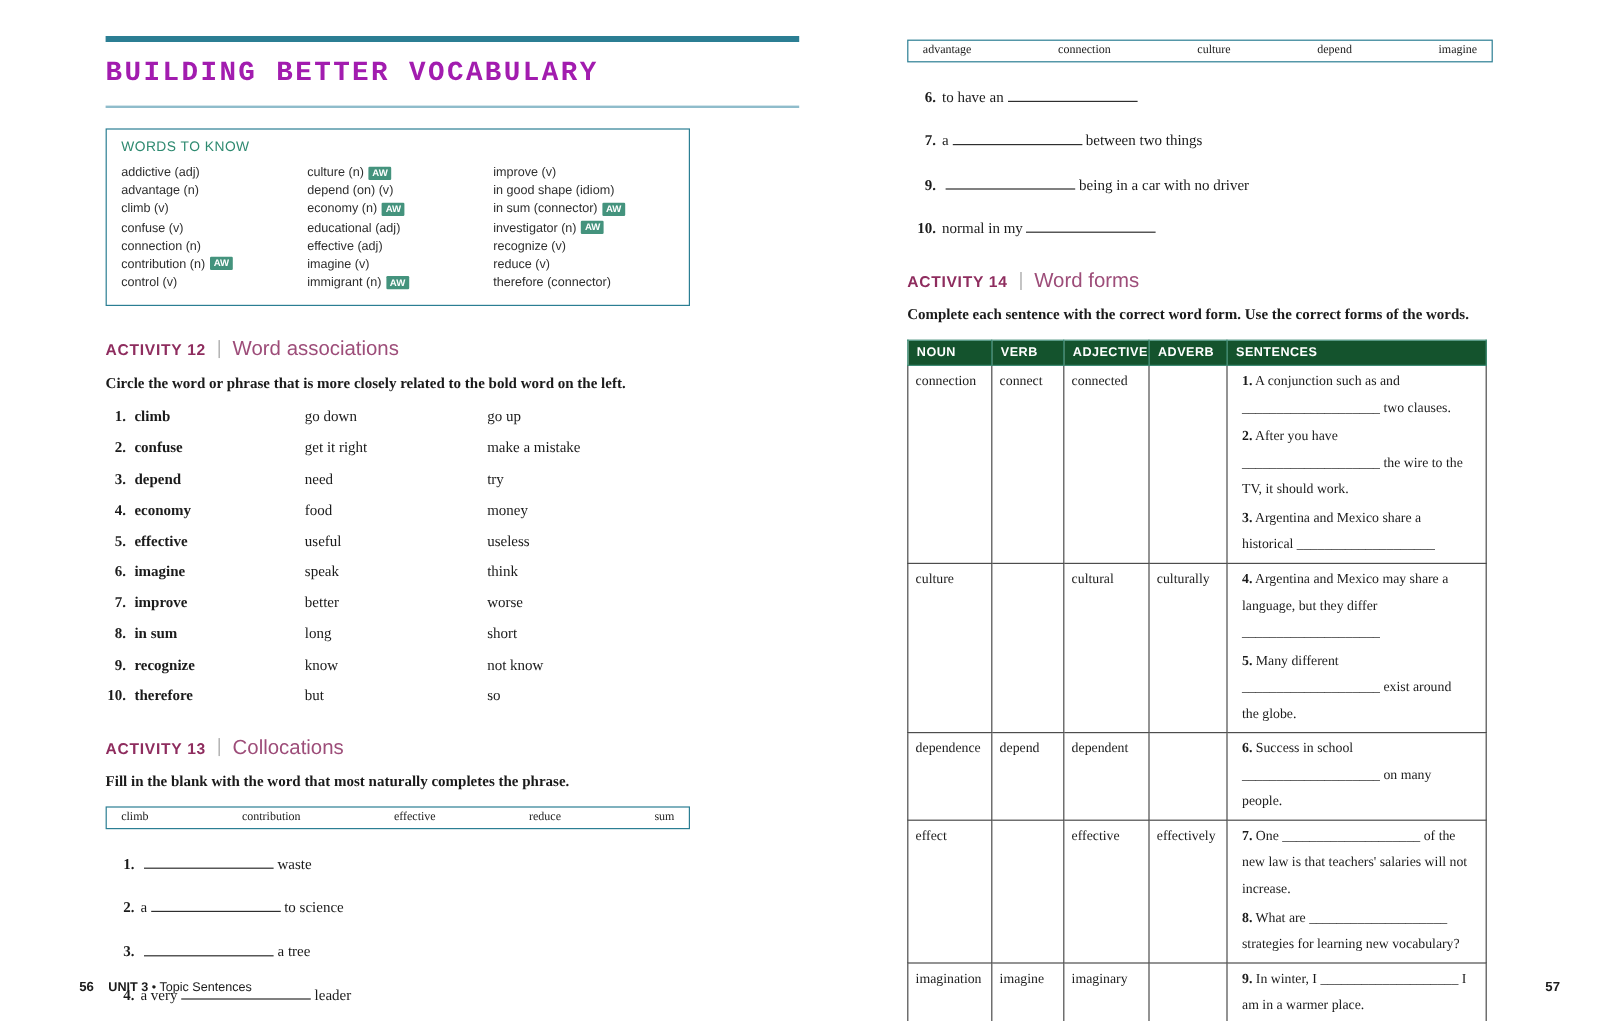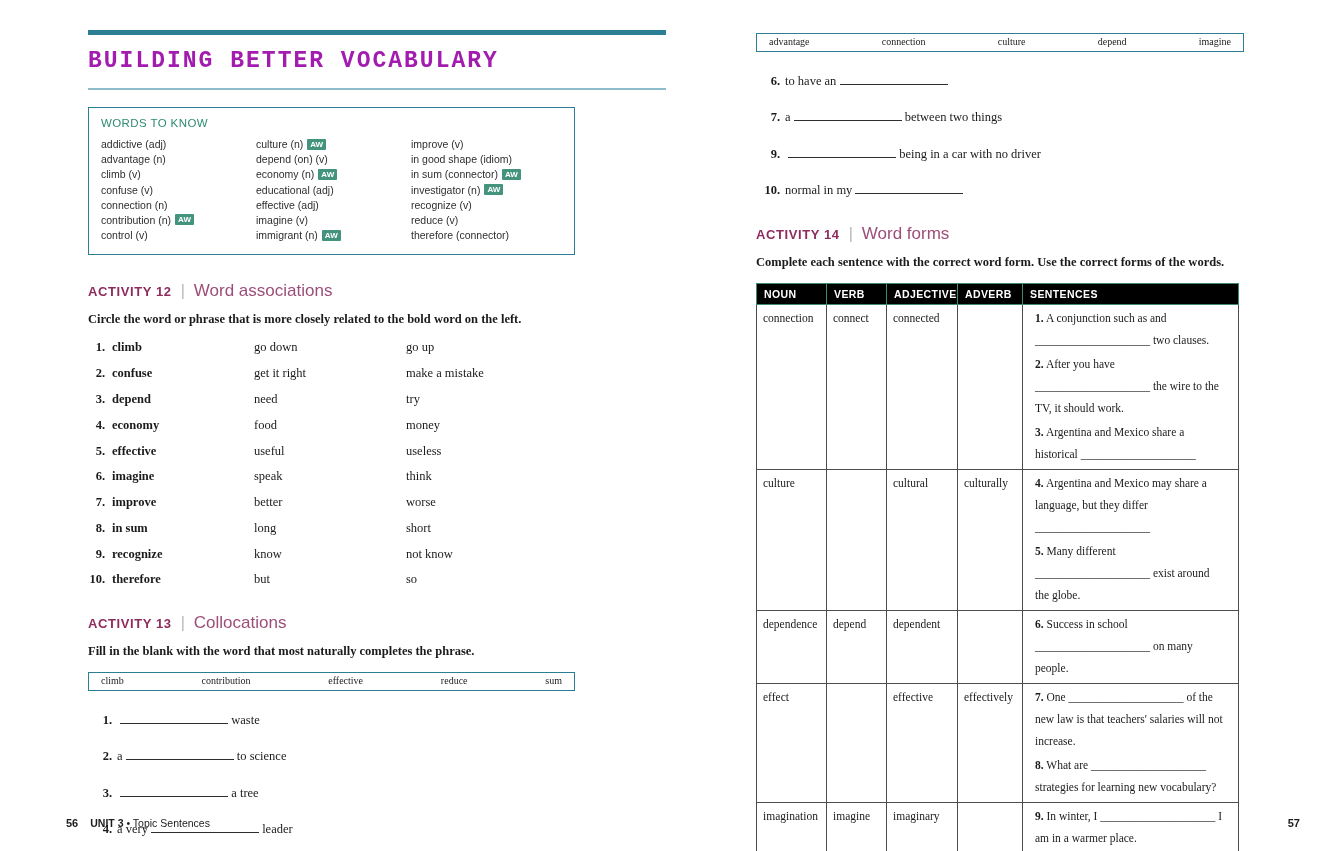--- a/index.html
+++ b/index.html
@@ -37,21 +37,21 @@
   .word-bank{border:1.5px solid #2b7e93;display:flex;justify-content:space-between;margin-top:13px;
              padding:2px 12px 4px;font-size:10px;width:487px;box-sizing:border-box;}
   .col-right .word-bank{width:488px;margin-top:0;}
   .word-bank span{white-space:nowrap;}
 
   .colloc-item{margin-top:19.5px;font-size:12.5px;}
   .colloc-item .num{display:inline-block;width:24px;text-align:right;font-weight:bold;margin-right:5px;}
   .blank{display:inline-block;width:108px;height:12px;border-bottom:1.2px solid #2e2e2e;}
 
   .wf{border-collapse:collapse;margin-top:13px;table-layout:fixed;width:482px;}
-  .wf th{background:#000000;color:#fff;font-family:"Liberation Sans",sans-serif;font-size:10.5px;
+  .wf th{background:#14532d;color:#fff;font-family:"Liberation Sans",sans-serif;font-size:10.5px;
          letter-spacing:.4px;text-align:left;padding:4px 7px;border:1px solid #3e8b74;font-weight:bold;}
   .wf td{border:1px solid #4d4d4d;vertical-align:top;font-size:11.5px;padding:7px 6px;word-wrap:break-word;}
   .wf td.sent{padding:2px 8px;}
   .sent p{margin:0 4px 2px;line-height:22px;}
   .sent .snum{font-weight:bold;}
 
   .footer-left{position:absolute;left:66px;bottom:22px;font-family:"Liberation Sans",sans-serif;
                font-size:10.5px;color:#1b1b1b;}
   .footer-left .fnum{font-weight:bold;margin-right:12px;font-size:11px;}
   .footer-left .funit{font-weight:bold;}

